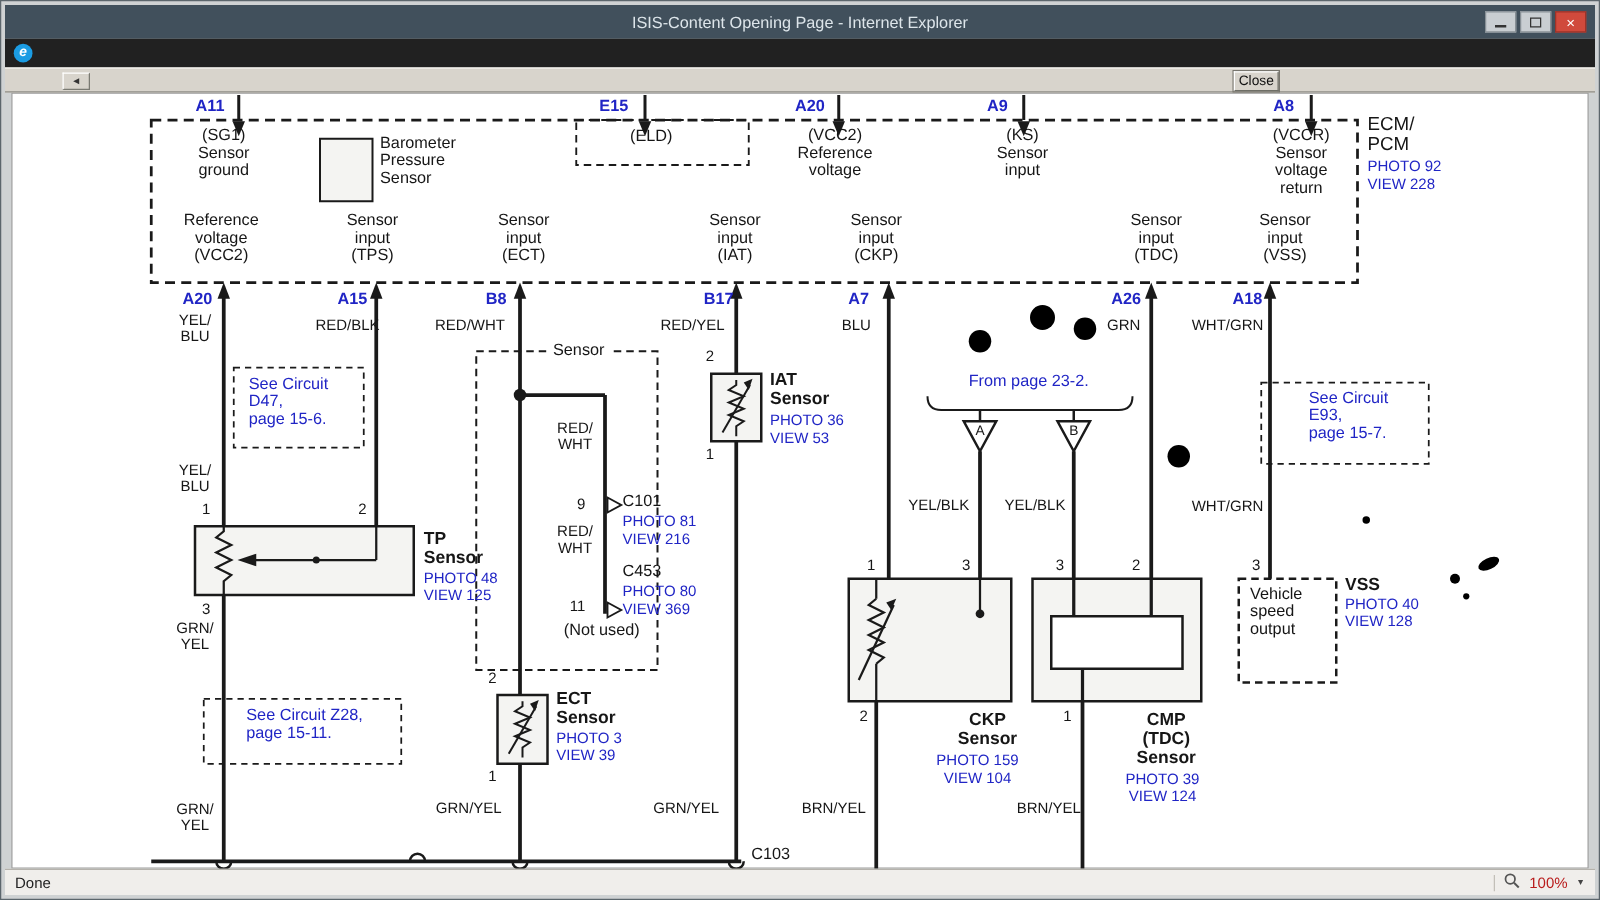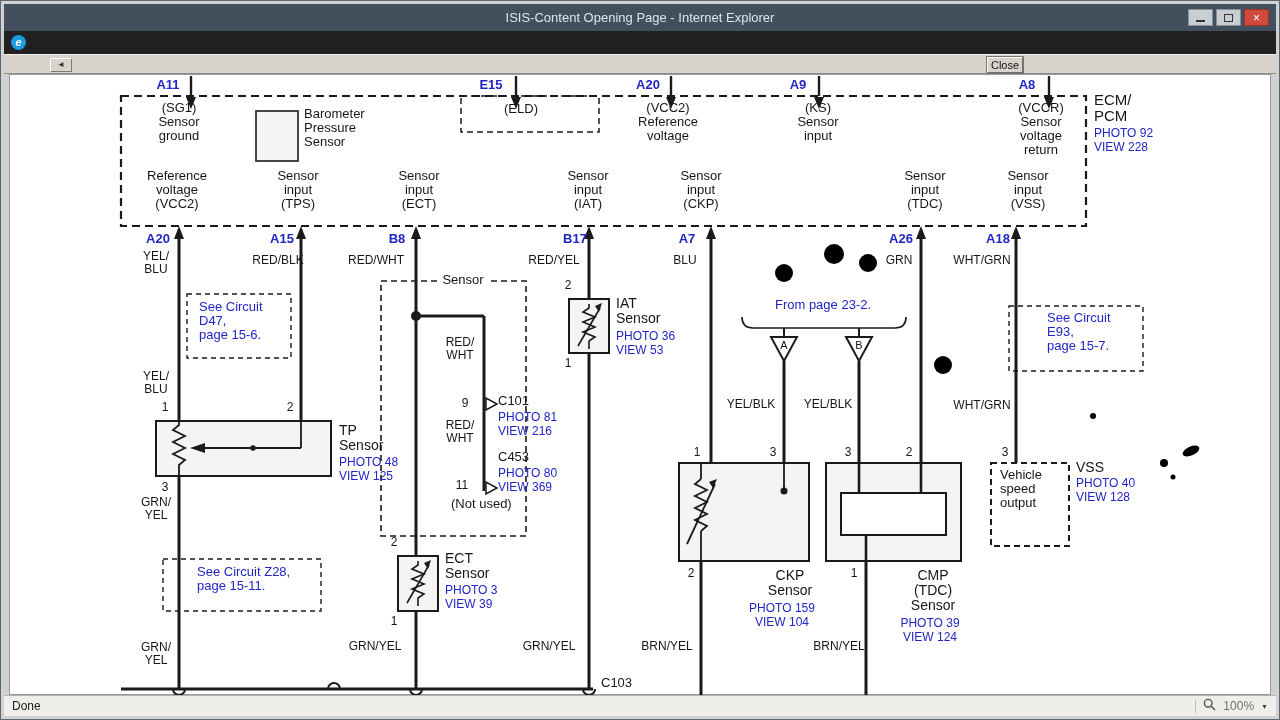--- a/index.html
+++ b/index.html
@@ -32,33 +32,33 @@
               background:#d8d4cc; border:1px solid; border-color:#ffffff #6e6e66 #6e6e66 #ffffff;
               box-shadow:0 0 0 1px #77756d; color:#111; font-family:inherit; }
 
   .panel { position:absolute; left:8px; right:8px; top:73px; bottom:24px; background:#ffffff; border:1px solid #9a9a9a; z-index:1; }
 
   .statusbar { position:absolute; left:3px; right:3px; bottom:3px; height:21px; background:#f0eeeb;
                border-top:1px solid #b5b2ac; display:flex; align-items:center; padding:0 8px;
                font-size:12px; color:#222; z-index:5; }
   .zoomarea { margin-left:auto; display:flex; align-items:center; gap:7px; }
   .sep { width:1px; height:13px; background:#c2bfb8; }
-  .zoomval { font-size:12px; color:#737373; }
+  .zoomval { font-size:12px; color:#b91c1c; }
   .caret { font-size:7px; color:#444; }
 
   
   .diagram { position:absolute; inset:0; z-index:2; }
   .diagram svg.wires { position:absolute; left:0; top:0; }
   .lb { position:absolute; white-space:pre-line; color:#161616; font-size:13px; line-height:14px; }
   .c { transform:translateX(-50%); text-align:center; }
   .pin { color:#2025c5; font-weight:bold; }
   .lnk { color:#2025c5; font-size:12px; line-height:13px; }
   .wr { font-size:12px; line-height:13px; }
   .num { font-size:12px; }
-  .nm { font-size:14px; line-height:15px; }
+  .nm { font-size:14px; line-height:15px;font-weight:bold; }
   .ecmnm { font-size:15px; line-height:16px; }
   .ref { color:#2025c5; }
   .sedlbl { background:#fff; padding:0 5px; }
   .tri { font-size:11px; line-height:11px; }
 </style>
 </head>
 <body>
 
 <div class="window">
 

